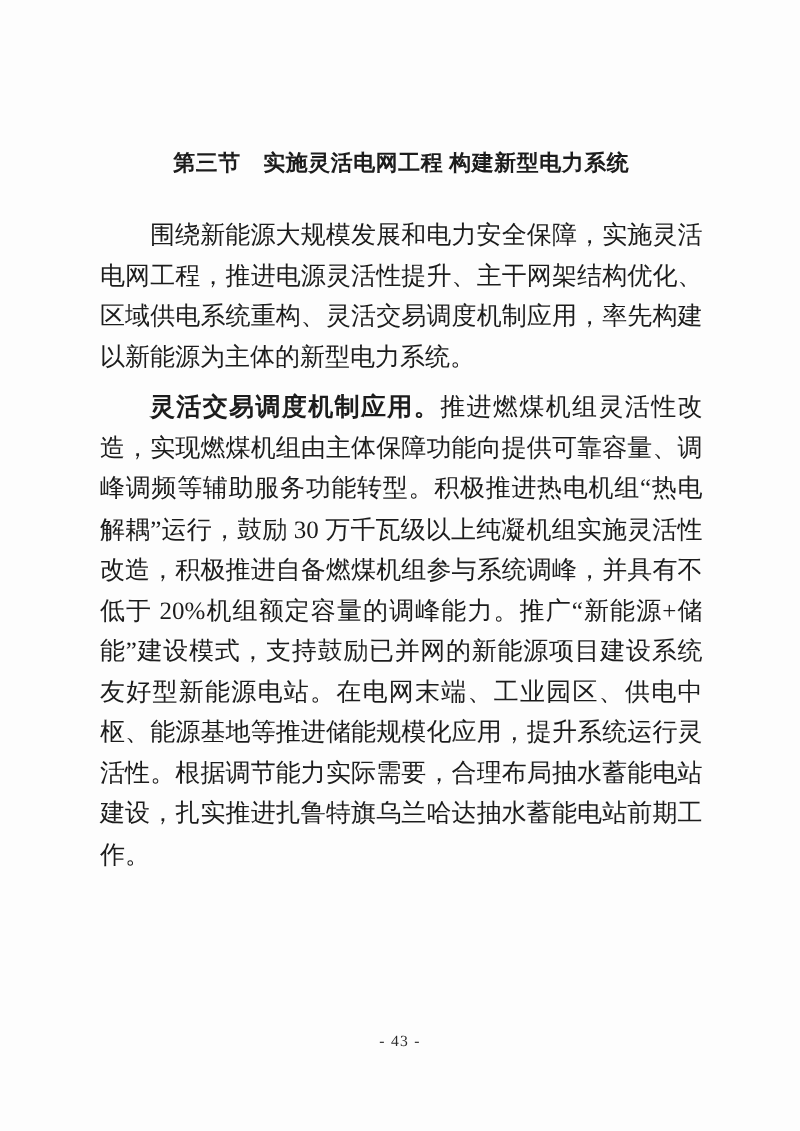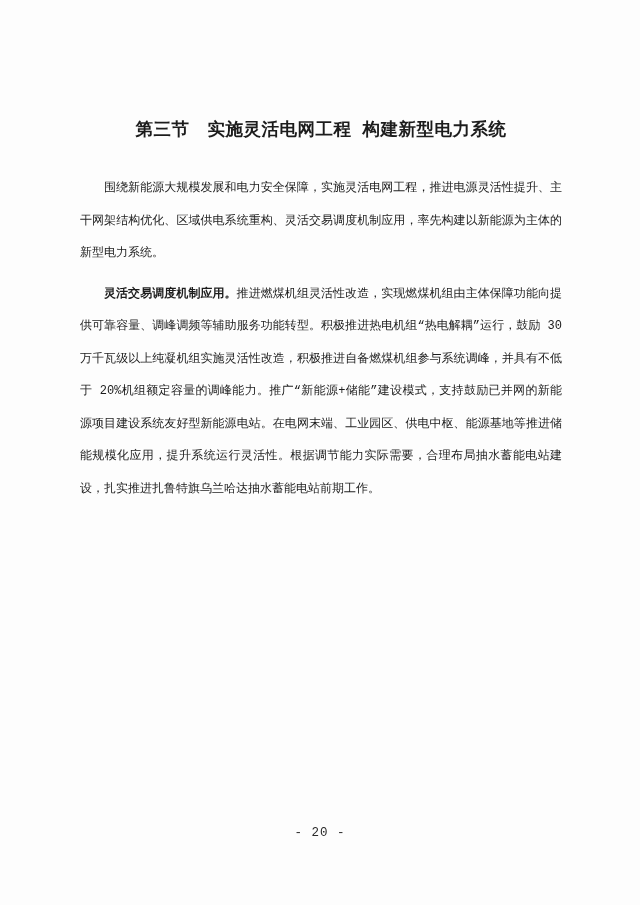--- a/index.html
+++ b/index.html
@@ -5,41 +5,41 @@
   html, body {
     margin: 0;
     padding: 0;
     background: #ffffff;
   }
   .page {
     position: relative;
     width: 640px;
     height: 905px;
     background: #fdfdfd;
-    font-family: Liberation Mono, monospace;
+    font-family: Liberation Serif, serif;
     color: #1c1c1c;
     overflow: hidden;
   }
   .content {
     position: absolute;
     left: 80px;
     top: 118px;
     width: 482px;
   }
   .title {
     font-size: 17.5px;
     font-weight: bold;
     text-align: center;
     margin: 0 0 30px 0;
     line-height: 24px;
     letter-spacing: 0.5px;
     white-space: nowrap;
   }
   .para {
-    font-size: 12px;
+    font-size: 20px;
     line-height: 32.5px;
     text-align: justify;
     text-justify: inter-ideograph;
     text-indent: 2em;
     margin: 8px 0 0 0;
   }
   .para:first-of-type {
     margin-top: 0;
   }
   .para .lead {
@@ -64,14 +64,14 @@
 
     <h1 class="title">第三节　实施灵活电网工程 构建新型电力系统</h1>
 
     <p class="para"><span>围绕新能源大规模发展和电力安全保障，实施灵活电网工程，推进电源灵活性提升、主干网架结构优化、区域供电系统重构、灵活交易调度机制应用，率先构建以新能源为主体的新型电力系统。</span></p>
 
     <p class="para"><b class="lead">灵活交易调度机制应用。</b><span>推进燃煤机组灵活性改造，实现燃煤机组由主体保障功能向提供可靠容量、调峰调频等辅助服务功能转型。积极推进热电机组“热电解耦”运行，鼓励 30 万千瓦级以上纯凝机组实施灵活性改造，积极推进自备燃煤机组参与系统调峰，并具有不低于 20%机组额定容量的调峰能力。推广“新能源+储能”建设模式，支持鼓励已并网的新能源项目建设系统友好型新能源电站。在电网末端、工业园区、供电中枢、能源基地等推进储能规模化应用，提升系统运行灵活性。根据调节能力实际需要，合理布局抽水蓄能电站建设，扎实推进扎鲁特旗乌兰哈达抽水蓄能电站前期工作。</span></p>
 
 
   </div>
 
-  <div class="footer">- 20 -</div>
+  <div class="footer">- 43 -</div>
 </div>
 
 </body></html>

